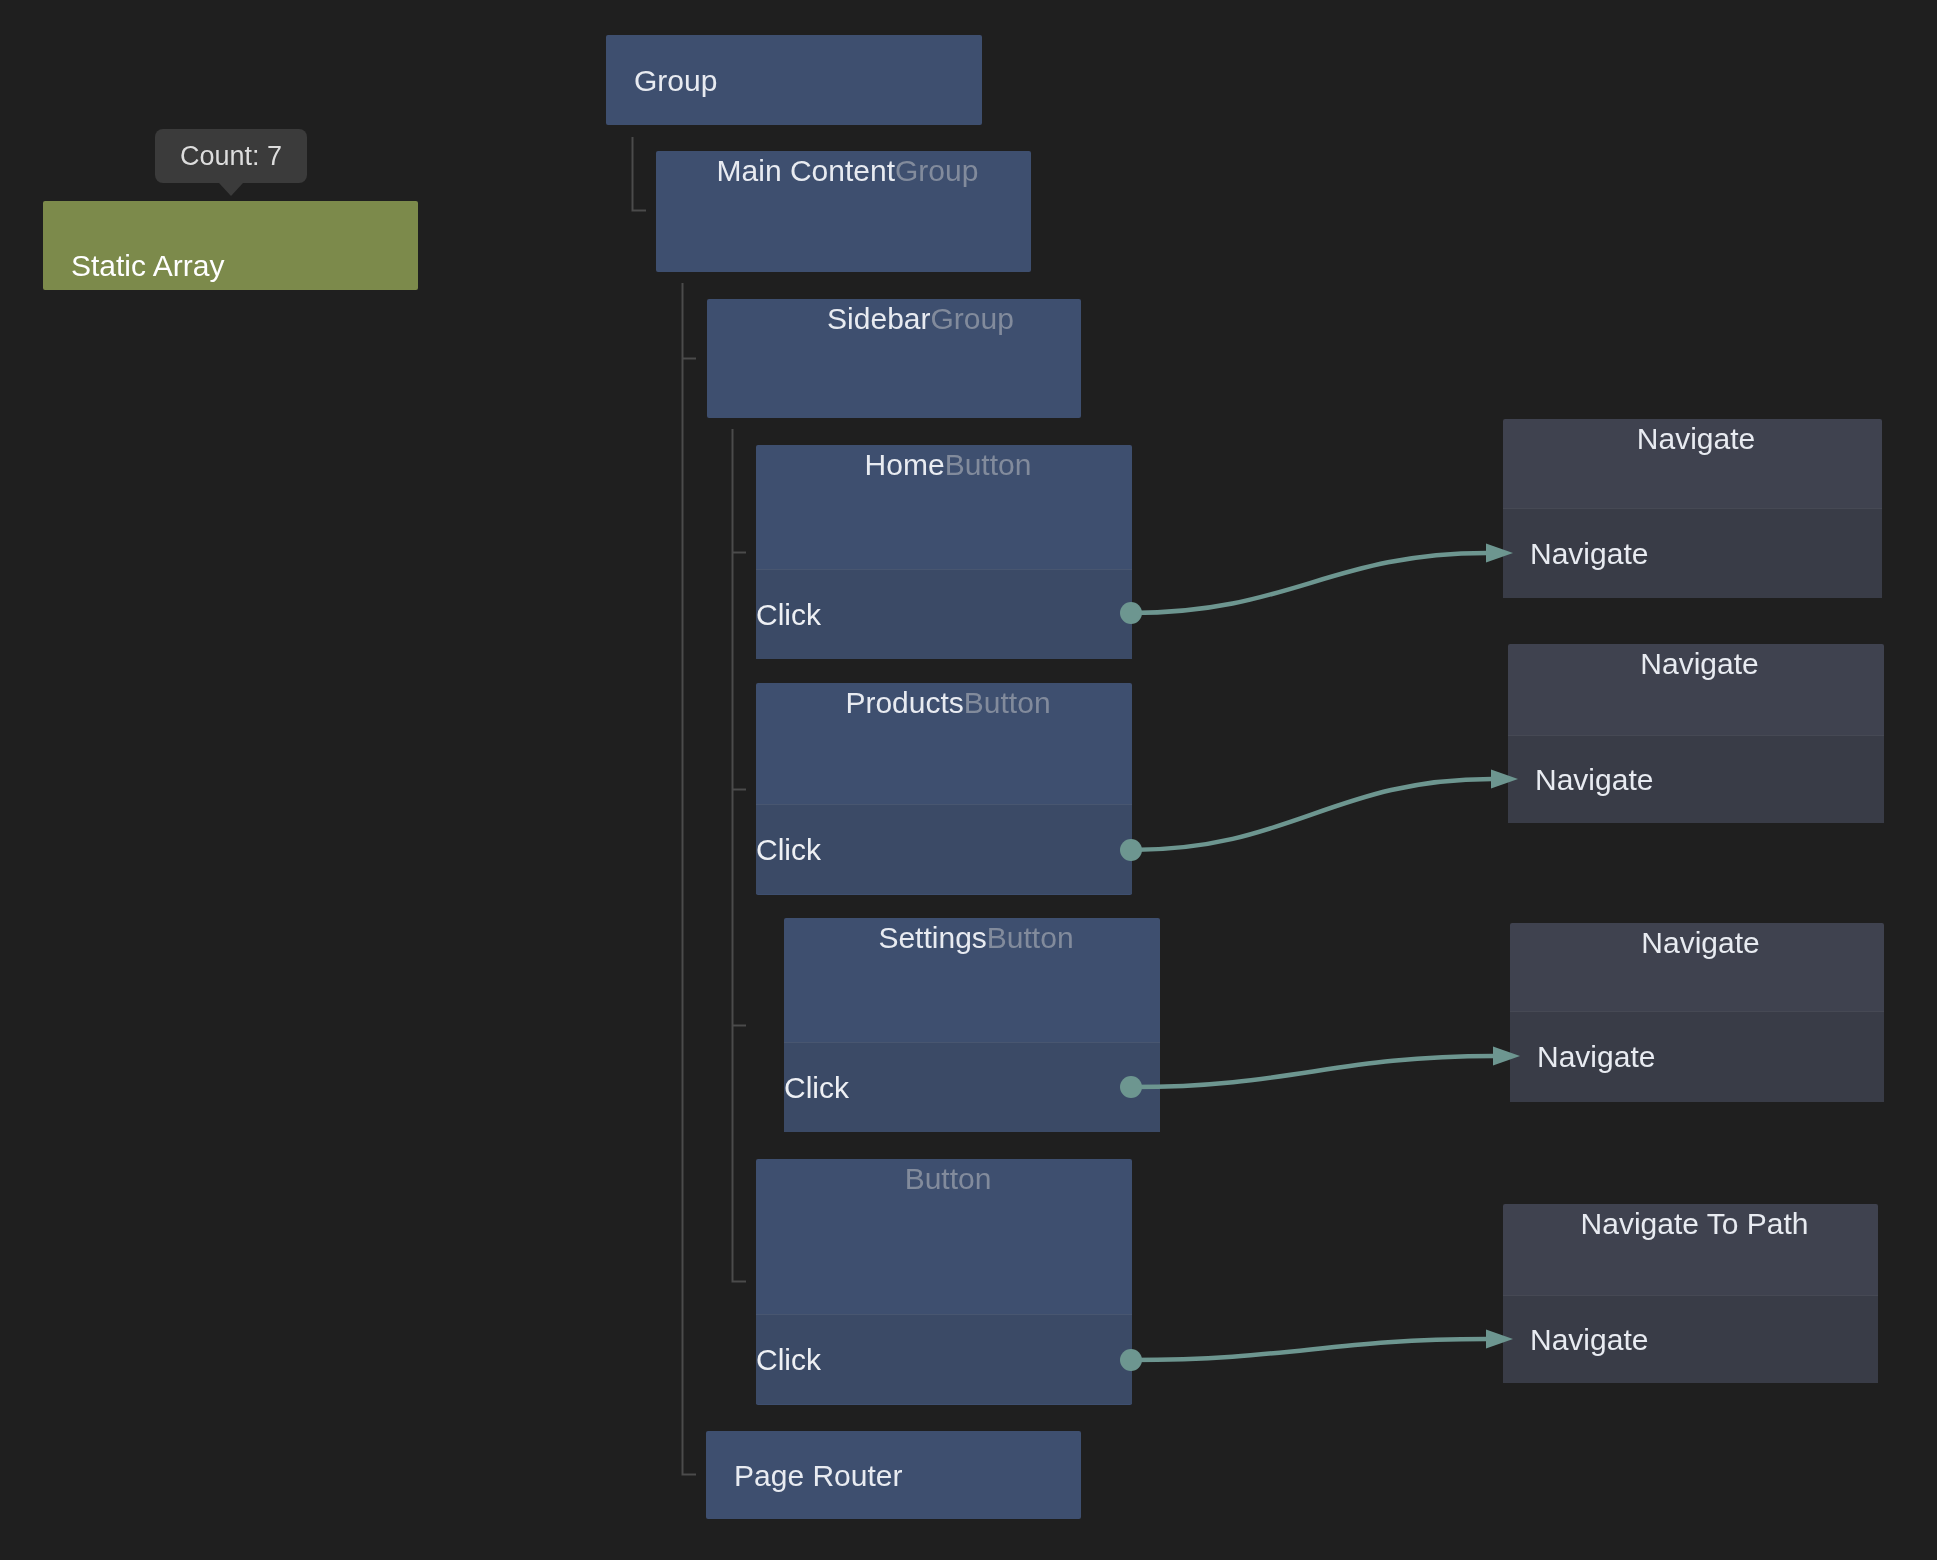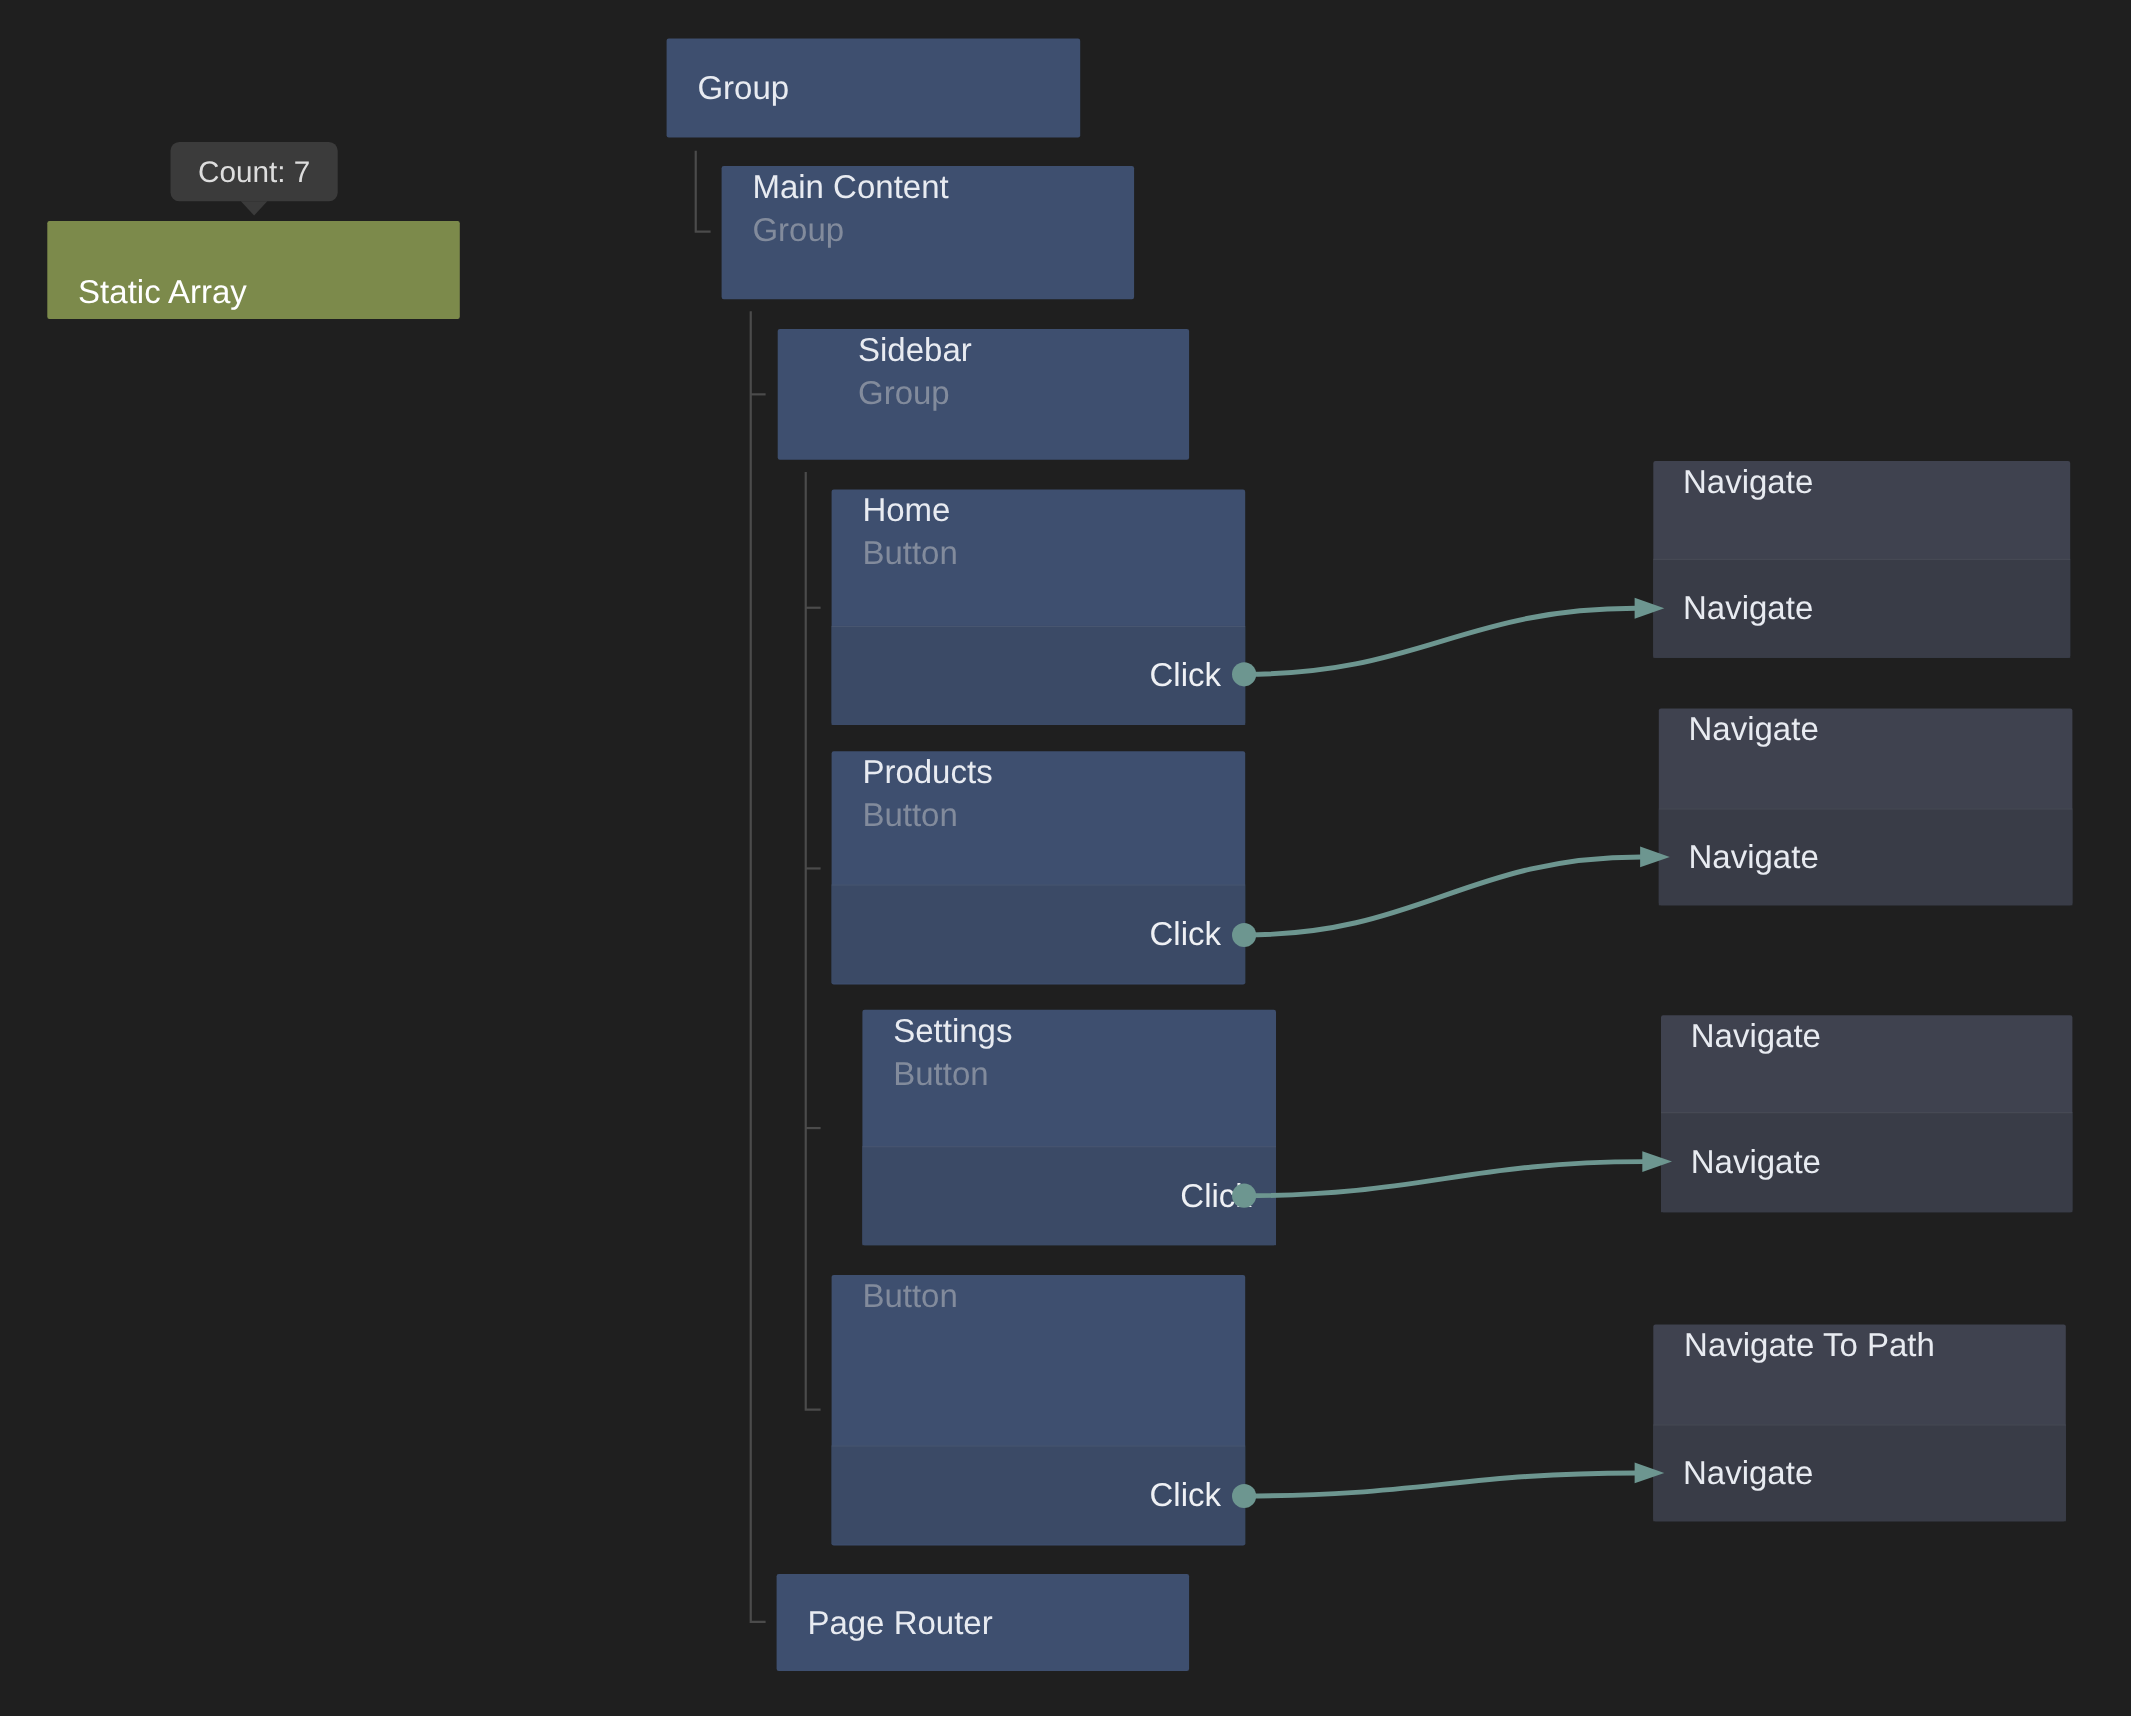--- a/index.html
+++ b/index.html
@@ -2,37 +2,37 @@
 <html><head>
 <meta charset="utf-8">
 <style>
   html,body{margin:0;padding:0;background:#1f1f1f;}
   #canvas{
     position:relative;width:1937px;height:1560px;background:#1f1f1f;overflow:hidden;
     font-family:"Liberation Sans","DejaVu Sans",sans-serif;
     -webkit-font-smoothing:antialiased;
   }
   .node{position:absolute;border-radius:2px;box-sizing:border-box;}
-  .node .hdr{display:flex;flex-direction:column;justify-content:flex-start;box-sizing:border-box;
+  .node .hdr{display:flex;justify-content:center;box-sizing:border-box;
     padding-left:28px;padding-right:20px;}
   .node .body{display:flex;align-items:center;box-sizing:border-box;
     border-top:1px solid rgba(255,255,255,0.07);}
   .title{font-size:30px;line-height:39px;color:#e8ebf1;}
   .subtitle{font-size:30px;line-height:39px;color:#828b9c;}
   
   .blue{background:#3e4f6f;}
   .blue .body{background:#3b4a66;}
   
   .gray{background:#3f424f;}
   .gray .body{background:#393c47;}
   
   .green{background:#7c8a4b;display:flex;align-items:center;padding-left:28px;}
   .green .title{color:#ffffff;margin-top:40px;}
   .single{display:flex;align-items:center;padding-left:28px;}
-  .click-row{justify-content:flex-end;padding-right:22px;height:90px;padding-left:40px;}
+  .click-row{justify-content:flex-start;padding-right:22px;height:90px;}
   .click-label{font-size:30px;color:#eef0f4;}
   .port-row{padding-left:27px;}
   .port-label{font-size:30px;color:#e8ebf1;}
   
   .tooltip{position:absolute;background:#3b3b3b;border-radius:8px;height:54px;
     display:flex;align-items:center;justify-content:center;padding:0 20px;
     font-size:27px;color:#dddddd;z-index:10;}
   .tooltip-arrow{position:absolute;left:50%;bottom:-13px;margin-left:-12px;width:0;height:0;
     border-left:12px solid transparent;border-right:12px solid transparent;
     border-top:13px solid #3b3b3b;}

